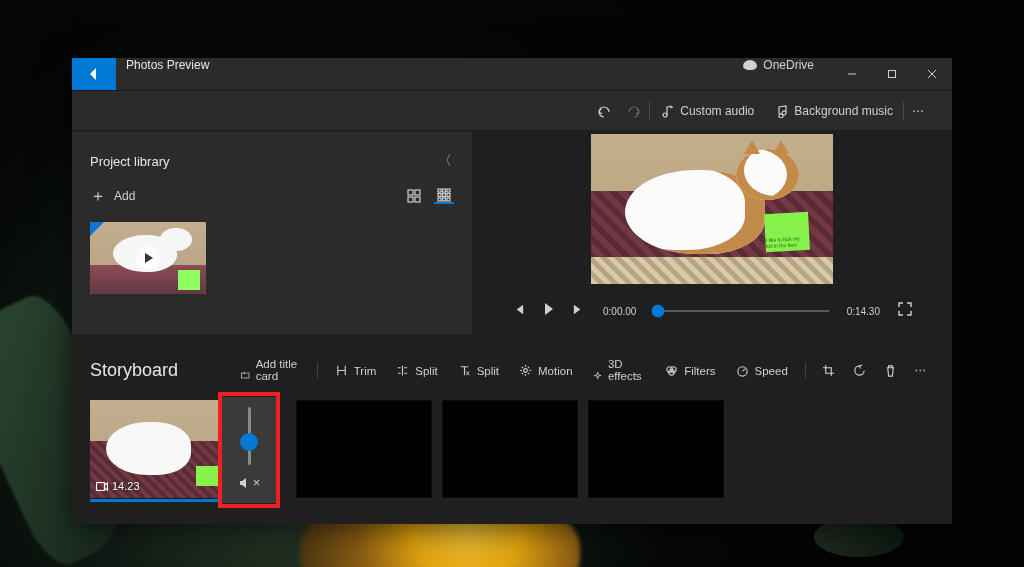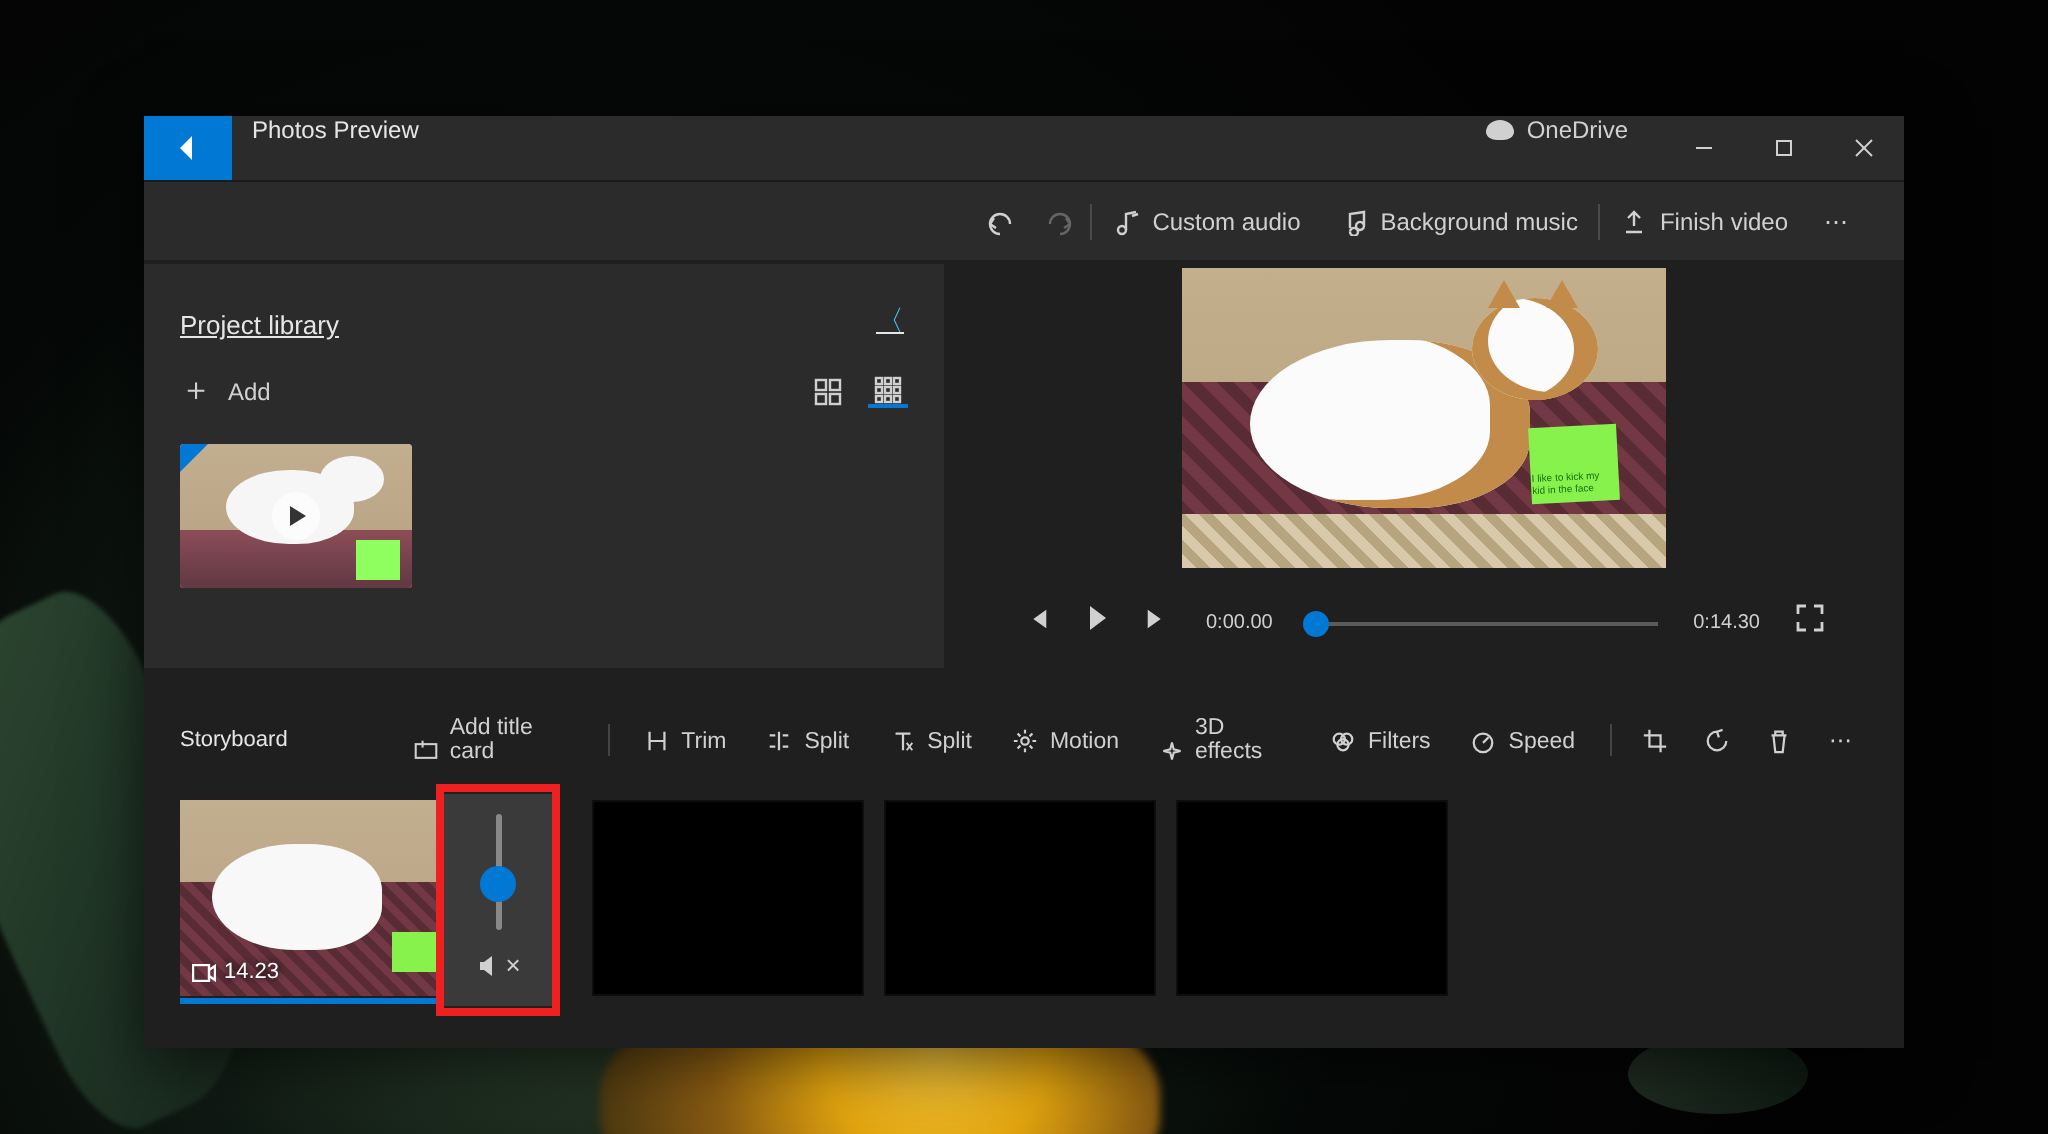--- a/index.html
+++ b/index.html
@@ -69,21 +69,21 @@
 
   
   .content-row { flex:1; display:flex; gap:0; background:#1f1f1f; }
 
   
   .panel {
     width: 400px; margin: 2px 0 0 0; background:#2b2b2b; padding:20px 18px 18px 18px;
     display:flex; flex-direction:column;
     height: 202px;
   }
-  .panel-head { display:flex; align-items:flex-end;text-decoration:underline; }
+  .panel-head { display:flex; align-items:center; }
   .panel-title { font-size:13px; color:#e6e6e6; }
   .panel-head-spacer { flex:1; }
   .panel-chevron { color:#4cc2ff; font-size:14px; padding-right:2px; }
   .panel-row2 { display:flex; align-items:center; margin-top:18px; gap:10px; }
   .add-btn { display:flex; align-items:center; gap:8px; font-size:12px; color:#d0d0d0; }
   .plus { font-size:16px; line-height:0; }
   .view-btn { width:20px; height:16px; display:flex; align-items:center; justify-content:center; }
   .view-btn svg { width:14px; height:14px; stroke:#d0d0d0; fill:none; stroke-width:1.2; }
   .view-btn.active { border-bottom:2px solid #0078d4; }
 
@@ -119,21 +119,21 @@
   .time { font-size:10px; color:#d0d0d0; }
   .seek { flex:1; height:2px; background:#5a5a5a; position:relative; }
   .seek-thumb { position:absolute; left:2%; top:50%; transform:translate(-50%,-50%); width:13px; height:13px; background:#0078d4; border-radius:50%; }
   .fullscreen svg { width:14px;height:14px; stroke:#d0d0d0; fill:none; stroke-width:1.4; }
 
   
   .storyboard {
     height: 178px; padding: 12px 18px 14px 18px; display:flex; flex-direction:column;
   }
   .sb-toolbar { display:flex; align-items:center; gap:6px; }
-  .sb-title { font-size:11px; color:#e6e6e6; margin-right: 50px; }
+  .sb-title { font-size:18px; color:#e6e6e6; margin-right: 50px; }
   .sb-item { display:flex; align-items:flex-end; gap:6px; font-size:11.5px; color:#d0d0d0; padding:0 7px; }
   .sb-item svg { width:13px; height:13px; stroke:#d0d0d0; fill:none; stroke-width:1.2; }
   .sb-div { width:1px; height:16px; background:#444; margin:0 4px; }
 
   .sb-clips { display:flex; gap:10px; margin-top:18px; }
   .clip {
     width:136px; height:98px; background:#000; position:relative;
   }
   .clip.first { overflow:visible; }
   .clip.first .thumb { position:absolute; inset:0; }
@@ -231,28 +231,20 @@
     </div>
     <div class="cmd-item">
       <span class="cmd-icon">
           <svg viewBox="0 0 14 14">
             <path d="M5 12 a2 2 0 1 0 0-.1 M5 10 V3 L12 2 V9 a2 2 0 1 1 0-.1"></path>
           </svg>
         </span>
       <span>Background music</span>
     </div>
     <div class="divider"></div>
-    <div class="cmd-item">
-      <span class="cmd-icon">
-          <svg viewBox="0 0 14 14">
-            <path d="M3 12 H11 M7 2 V9 M4 5 L7 2 L10 5"></path>
-          </svg>
-        </span>
-      <span>Finish video</span>
-    </div>
     <div class="cmd-item iconly dots">
       <span>⋯</span>
     </div>
   </div>
 
   <div class="content-row">
 
     <div class="panel">
       <div class="panel-head">
         <div class="panel-title">Project library</div>

